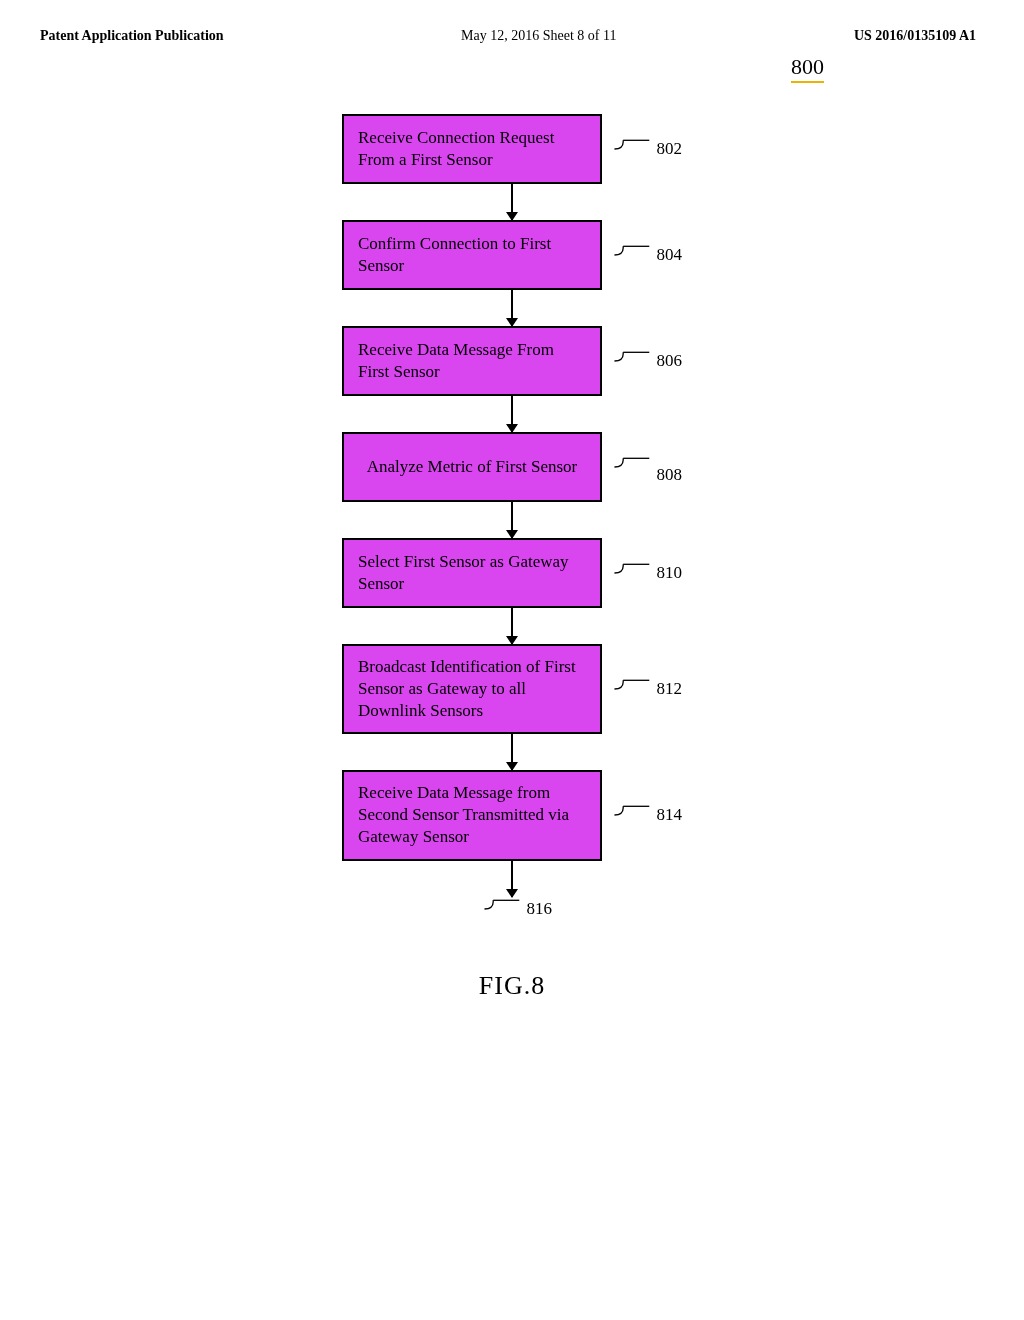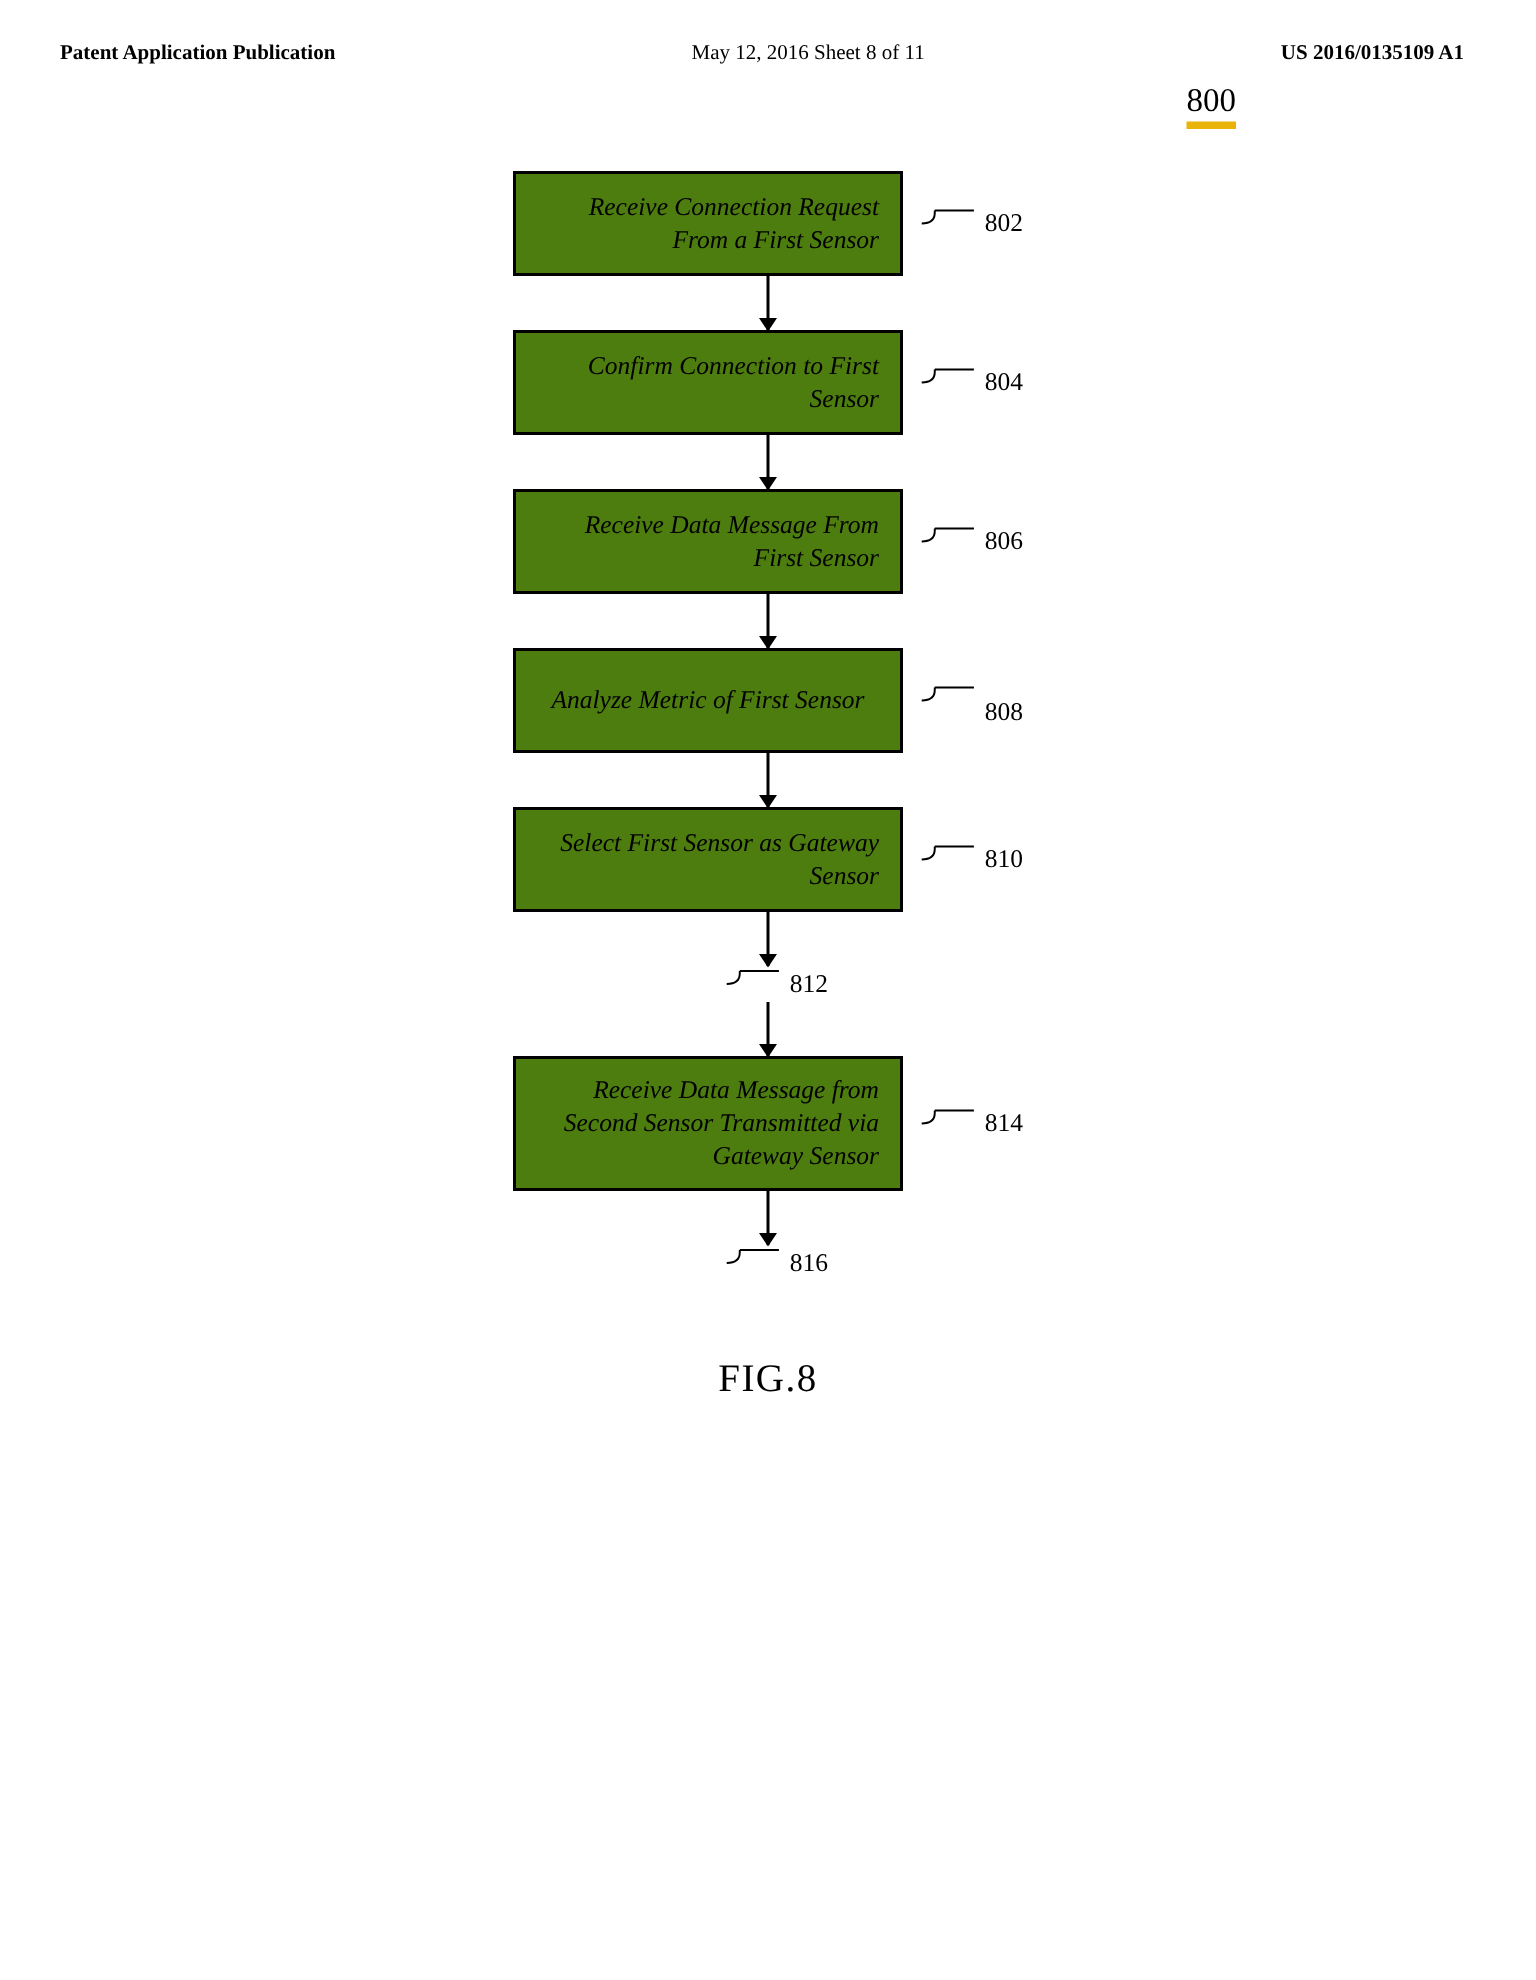--- a/index.html
+++ b/index.html
@@ -46,21 +46,21 @@
 
     .fig-number-top {
       position: absolute;
       right: 200px;
       top: 10px;
       font-size: 22px;
       font-weight: normal;
     }
 
     .fig-number-top-underline {
-      border-bottom: 5px solid #eab308;
+      border-bottom: 2px solid #eab308;
       padding-bottom: 2px;
       margin-top: 40px;
     }
 
     .flow-wrapper {
       display: flex;
       flex-direction: column;
       align-items: center;
       margin-top: 30px;
       position: relative;
@@ -73,26 +73,25 @@
       position: relative;
     }
 
     .flow-box {
       border: 2px solid #000;
       width: 260px;
       min-height: 70px;
       display: flex;
       align-items: center;
       justify-content: center;
-      text-align: right;
+      text-align: left;
       font-size: 17px;
       padding: 10px 14px;
       line-height: 1.3;
-      background: #4d7c0f;
-      font-style: italic;
+      background: #d946ef;
     }
 
     .spacer-with-arrow {
       display: flex;
       flex-direction: column;
       align-items: center;
       width: 260px;
     }
 
     .arrow-line {
@@ -231,20 +230,25 @@
         </svg>
         <span style="margin-left:2px;">810</span>
       </div>
     </div>
 
     <div class="spacer-with-arrow">
       <div class="arrow-line"></div>
     </div>
 
     <div class="flow-row">
+      <div class="flow-box" style="min-height:90px;">
+        <span>Broadcast Identification of
+First Sensor as Gateway to
+all Downlink Sensors</span>
+      </div>
       <div class="label-col">
         <svg width="50" height="24" viewBox="0 0 50 24">
           <path d="M4 12 Q14 12 14 4 L14 2" stroke="#000" stroke-width="1.5" fill="none"></path>
           <line x1="14" y1="2" x2="44" y2="2" stroke="#000" stroke-width="1.5"></line>
         </svg>
         <span style="margin-left:2px;">812</span>
       </div>
     </div>
 
     <div class="spacer-with-arrow">

